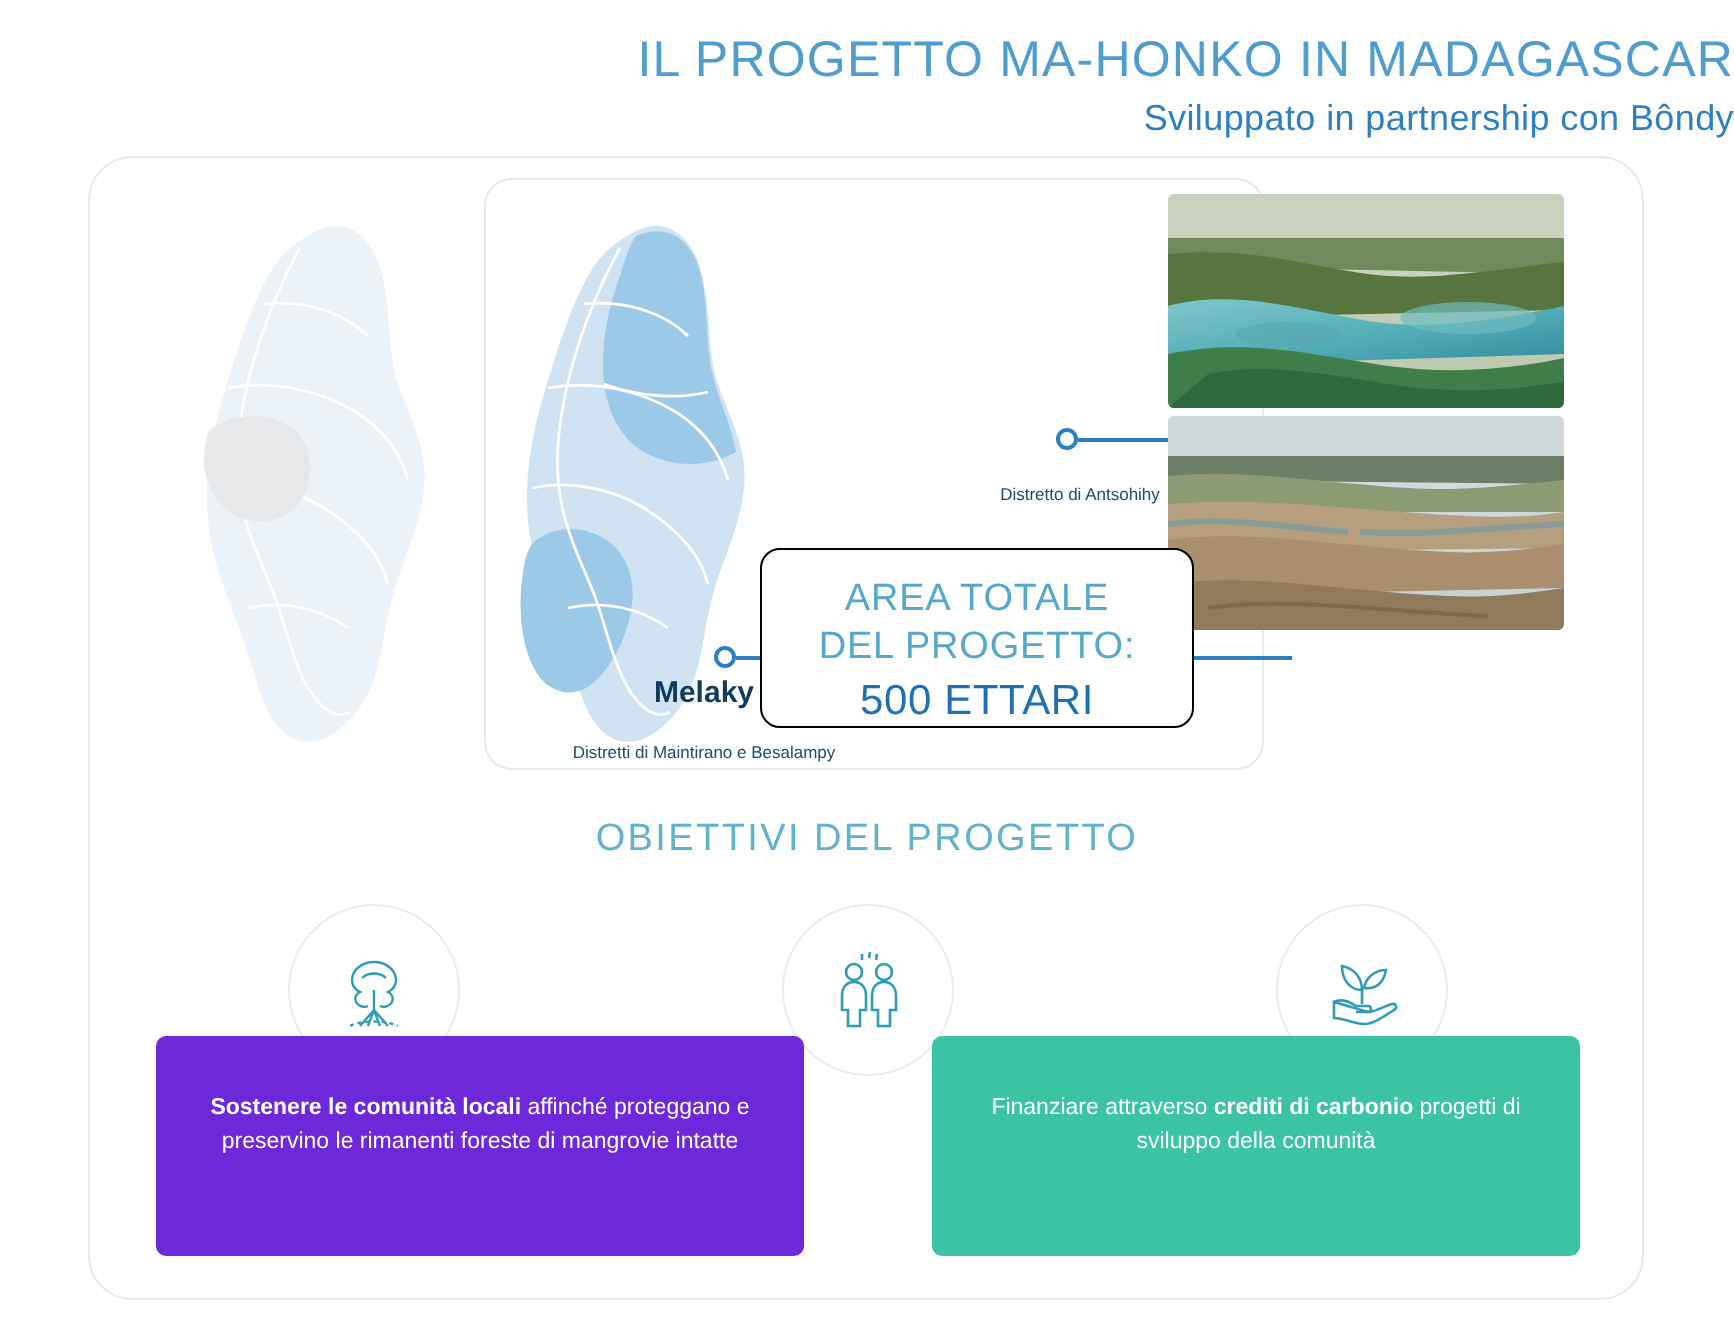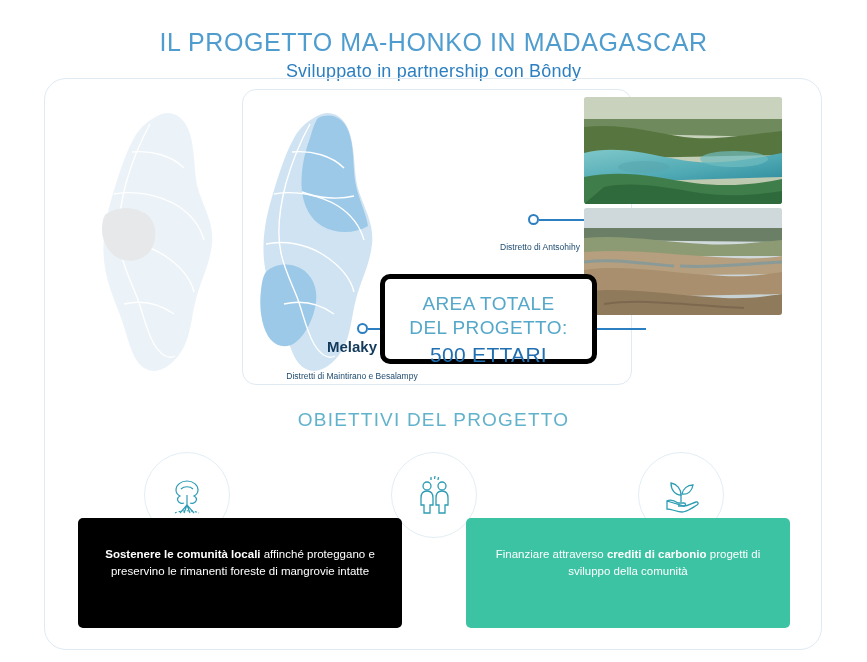--- a/index.html
+++ b/index.html
@@ -10,22 +10,22 @@
     width: 867px;
     height: 662px;
     background: #ffffff;
     font-family: "Liberation Sans", sans-serif;
     overflow: hidden;
     position: relative;
   }
 
   
   .header {
-    text-align: center;
-    padding-top: 28px;
+    text-align: right;
+    padding-top: 16px;
   }
   .header .title {
     font-size: 25px;
     letter-spacing: 0.6px;
     color: #4f9ccf;
     font-weight: 400;
   }
   .header .subtitle {
     font-size: 18px;
     color: #2c7fc0;
@@ -126,21 +126,21 @@
   #photo-bottom { left: 540px; top: 128px; }
 
   
   .area-box {
     position: absolute;
     left: 336px;
     top: 194px;
     width: 217px;
     height: 90px;
     background: #ffffff;
-    border: 5px solid #000000;
+    border: 1px solid #000000;
     border-radius: 10px;
     text-align: center;
     box-sizing: border-box;
     padding-top: 13px;
   }
   .area-box .l1, .area-box .l2 {
     font-size: 19px;
     color: #55a8c9;
     letter-spacing: 0.4px;
     line-height: 1.25;
@@ -180,21 +180,21 @@
     flex: 1;
     border-radius: 5px;
     color: #ffffff;
     font-size: 11.5px;
     line-height: 1.45;
     text-align: center;
     box-sizing: border-box;
     padding: 28px 18px 10px 18px;
   }
   .card-1 { background: #0f7dc2; }
-  .card-2 { background: #000000; }
+  .card-2 { background: #6d28d9; }
   .card-3 { background: #3cc3a3; margin-left: 40px; }
 
   .icon-circle {
     position: absolute;
     width: 84px;
     height: 84px;
     border-radius: 50%;
     background: #ffffff;
     border: 1px solid #e2eef4;
     display: flex;

